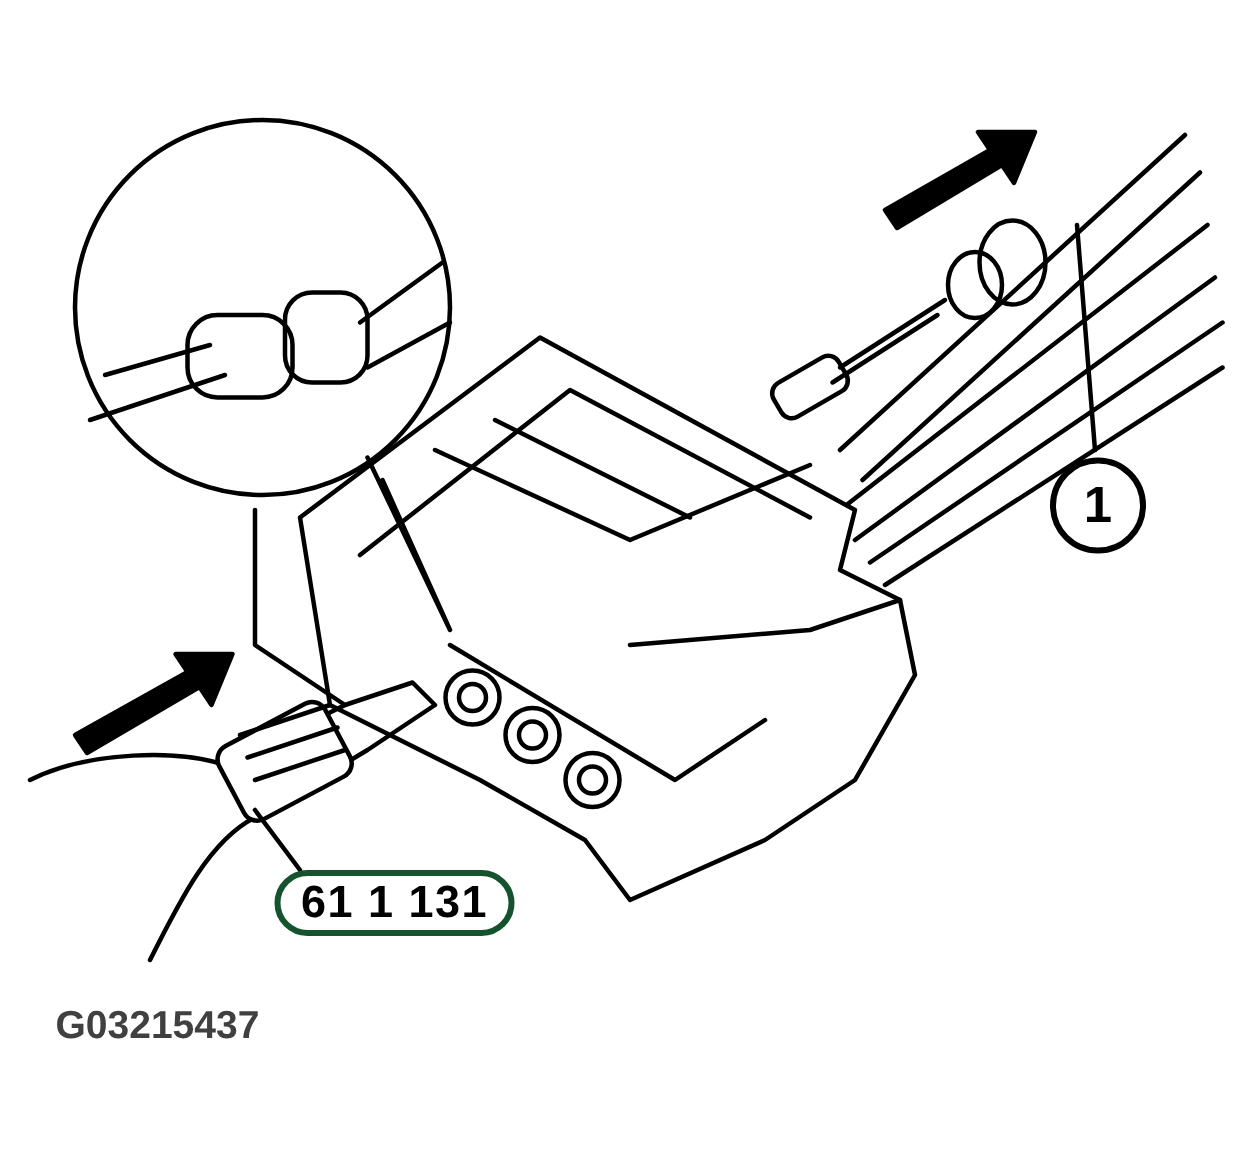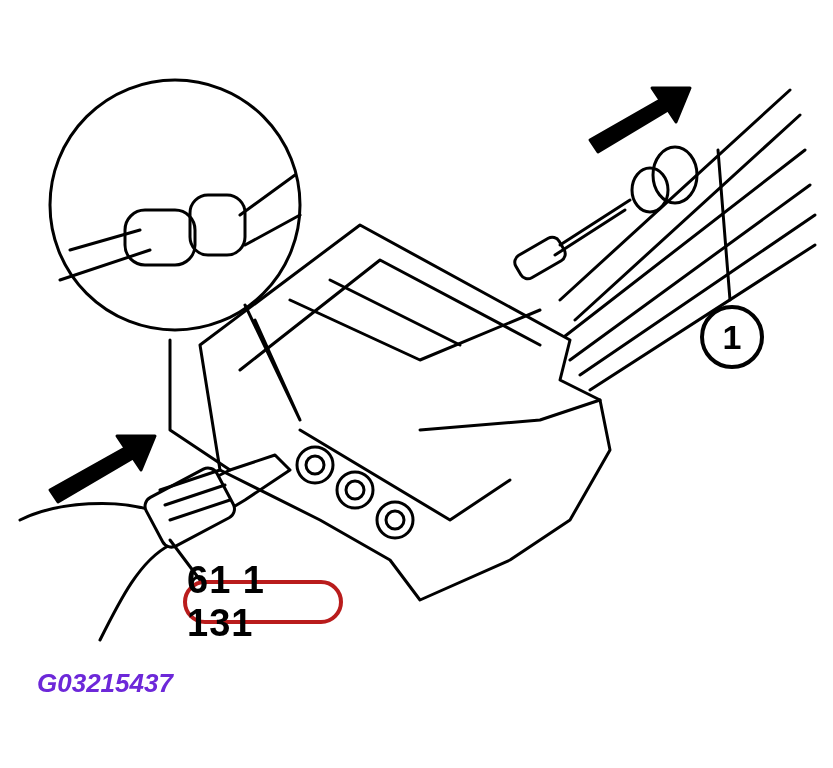--- a/index.html
+++ b/index.html
@@ -1,20 +1,20 @@
 <!DOCTYPE html>
 <html><head>
 <meta charset="utf-8">
 <style>
   html,body{margin:0;padding:0;background:#ffffff;}
   body{width:833px;height:768px;position:relative;overflow:hidden;font-family:"Liberation Sans",sans-serif;}
   #drawing{position:absolute;left:0;top:0;width:833px;height:768px;}
-  .tool-label{position:absolute;left:183px;top:580px;width:160px;height:44px;border:4px solid #b91c1c;border-radius:24px;background:#fff;display:flex;align-items:center;justify-content:center;font-weight:bold;font-size:38px;color:#000;box-sizing:border-box;letter-spacing:1px;}
+  .tool-label{position:absolute;left:183px;top:580px;width:160px;height:44px;border:4px solid #14532d;border-radius:24px;background:#fff;display:flex;align-items:center;justify-content:center;font-weight:bold;font-size:30px;color:#000;box-sizing:border-box;letter-spacing:1px;}
   .callout{position:absolute;left:700px;top:305px;width:64px;height:64px;border:4px solid #000;border-radius:50%;background:#fff;display:flex;align-items:center;justify-content:center;font-weight:bold;font-size:34px;color:#000;box-sizing:border-box;}
-  .figure-id{position:absolute;left:37px;top:668px;font-weight:bold;font-size:26px;color:#6d28d9;font-style:italic;}
+  .figure-id{position:absolute;left:37px;top:668px;font-weight:bold;font-size:26px;color:#404040;}
 </style>
 </head>
 <body>
 
 <svg id="drawing" viewBox="0 0 833 768" xmlns="http://www.w3.org/2000/svg" fill="none" stroke="#000" stroke-width="3" stroke-linejoin="round" stroke-linecap="round">
 
   <g>
     <path d="M560 300 L790 90"></path>
     <path d="M575 320 L800 115"></path>
     <path d="M560 340 L805 150"></path>

